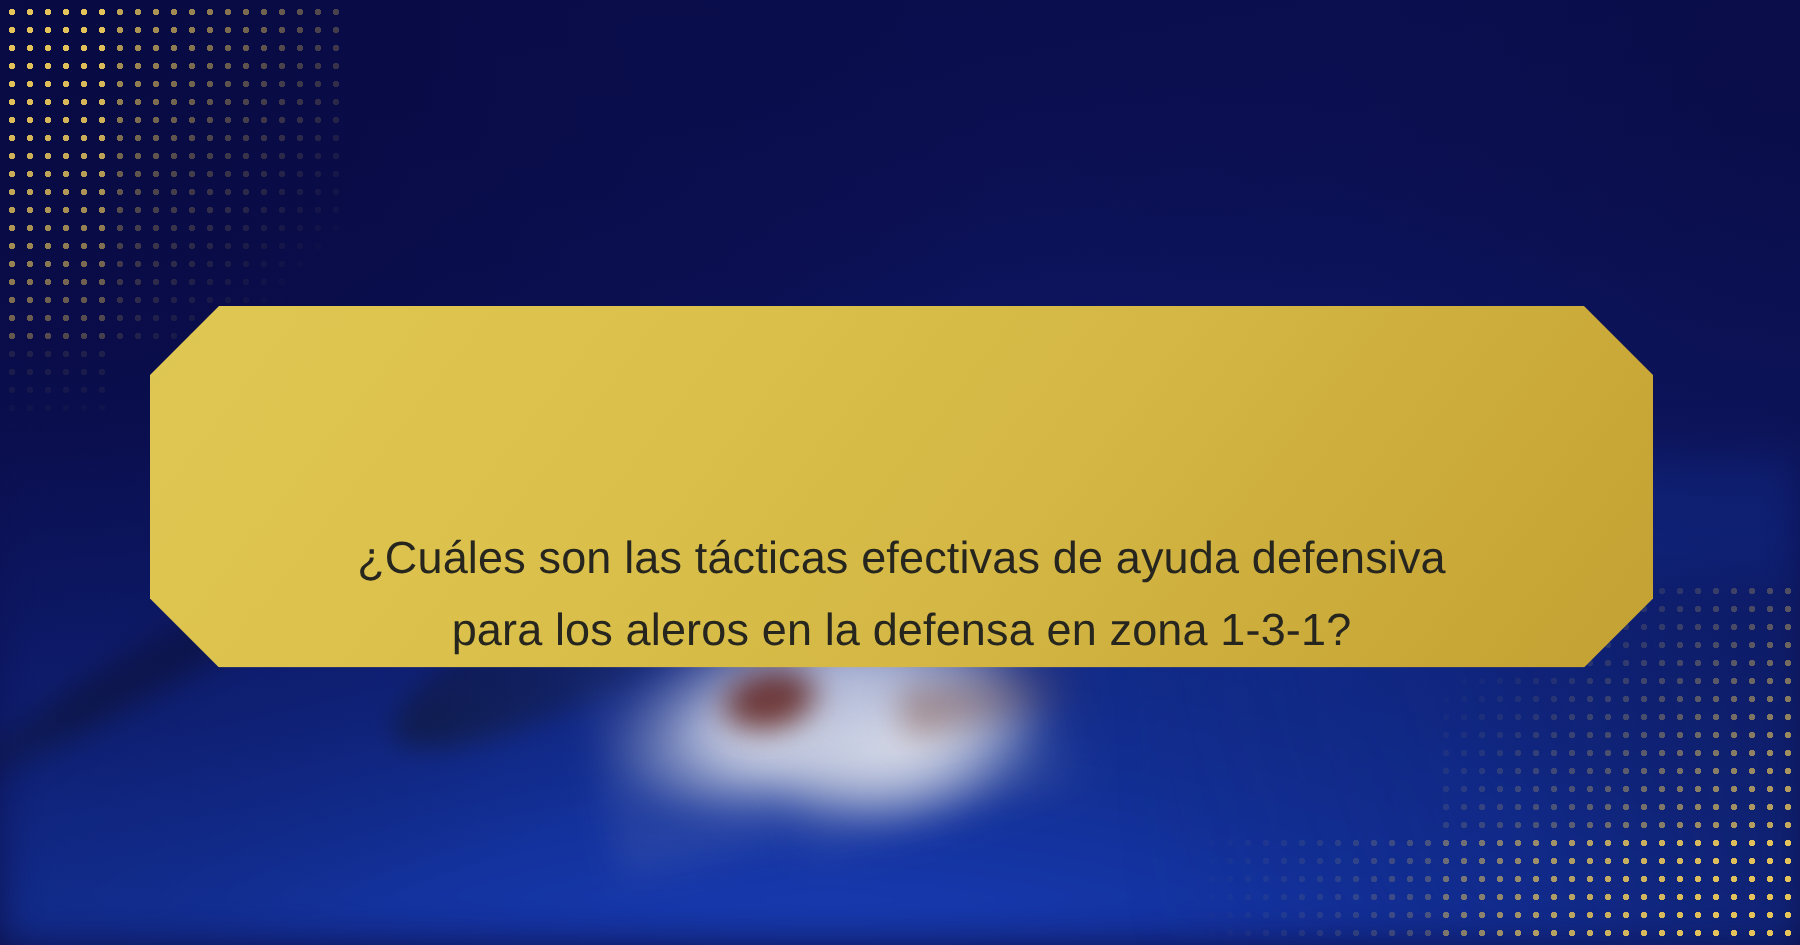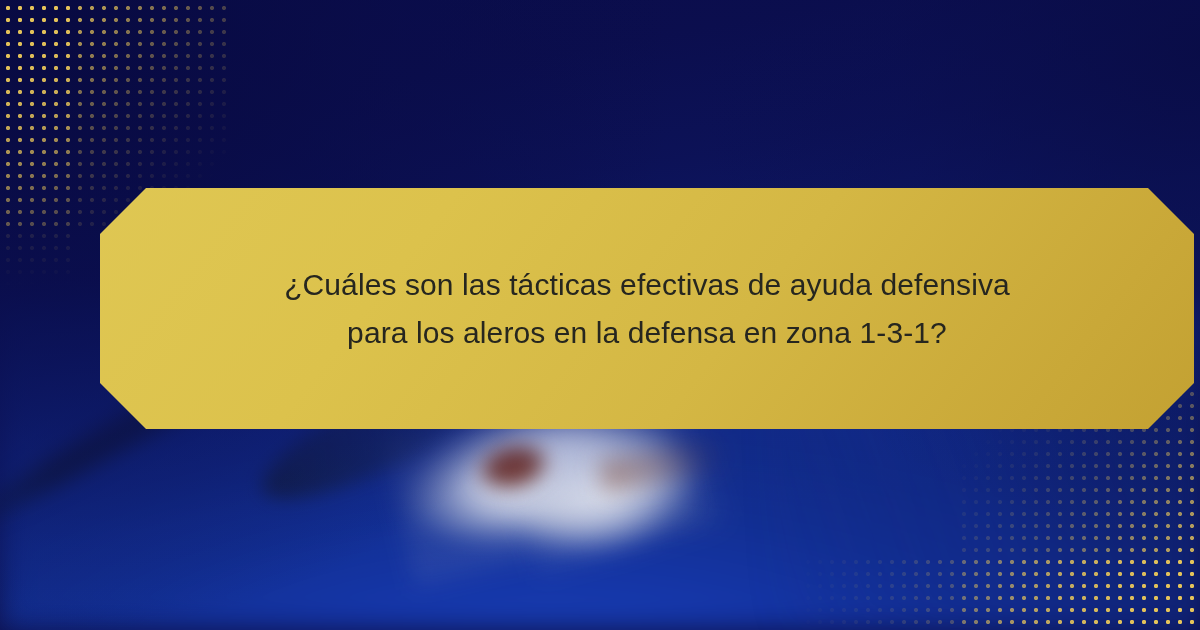--- a/index.html
+++ b/index.html
@@ -181,36 +181,36 @@
     background-position:right 2px bottom 2px;
     -webkit-mask-image:linear-gradient(90deg, rgba(0,0,0,0) 4%, rgba(0,0,0,0.12) 26%, rgba(0,0,0,0.36) 48%, rgba(0,0,0,0.72) 72%, #000 100%);
             mask-image:linear-gradient(90deg, rgba(0,0,0,0) 4%, rgba(0,0,0,0.12) 26%, rgba(0,0,0,0.36) 48%, rgba(0,0,0,0.72) 72%, #000 100%);
     opacity:0.9;
   }
 
   
   .card {
     position:absolute;
     left:100px;
-    top:188px;
-    width:1094px;
+    top:204px;
+    width:1002px;
     height:241px;
     background:linear-gradient(128deg, #dfc753 0%, #dcc24c 28%, #d4b744 58%, #c9a838 86%, #c3a132 100%);
     clip-path:polygon(
       46px 0,
       calc(100% - 46px) 0,
       100% 46px,
       100% calc(100% - 46px),
       calc(100% - 46px) 100%,
       46px 100%,
       0 calc(100% - 46px),
       0 46px
     );
     display:flex;
-    align-items:center;
+    align-items:flex-end;
     justify-content:center;
   }
 
   .card-text {
     width:860px;
     text-align:center;
     color:#26261f;
     font-size:30px;
     line-height:48px;
     font-weight:400;

